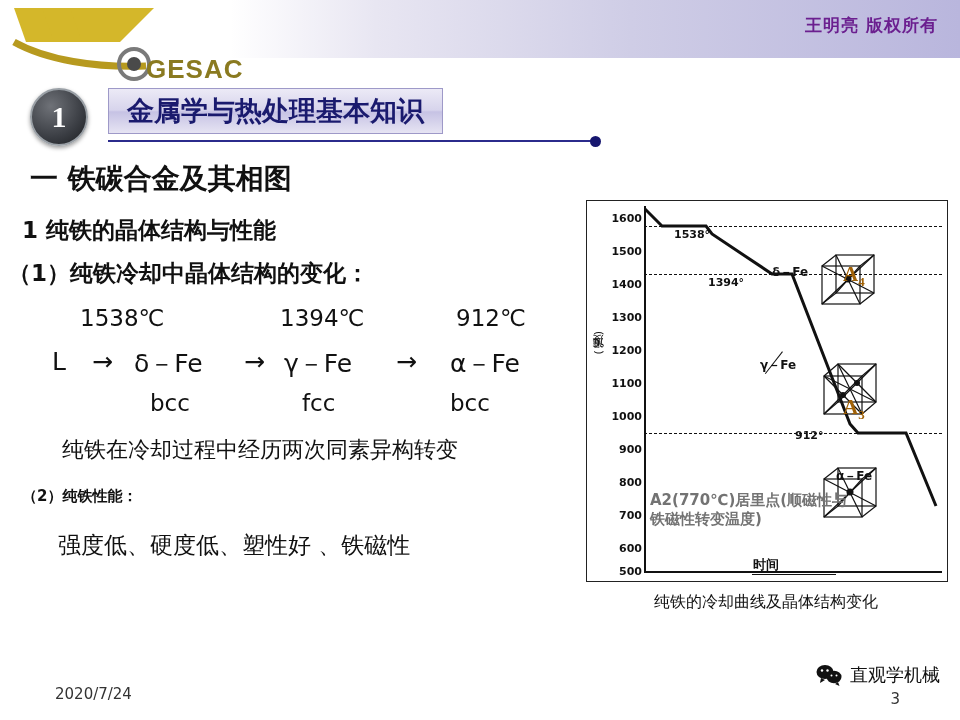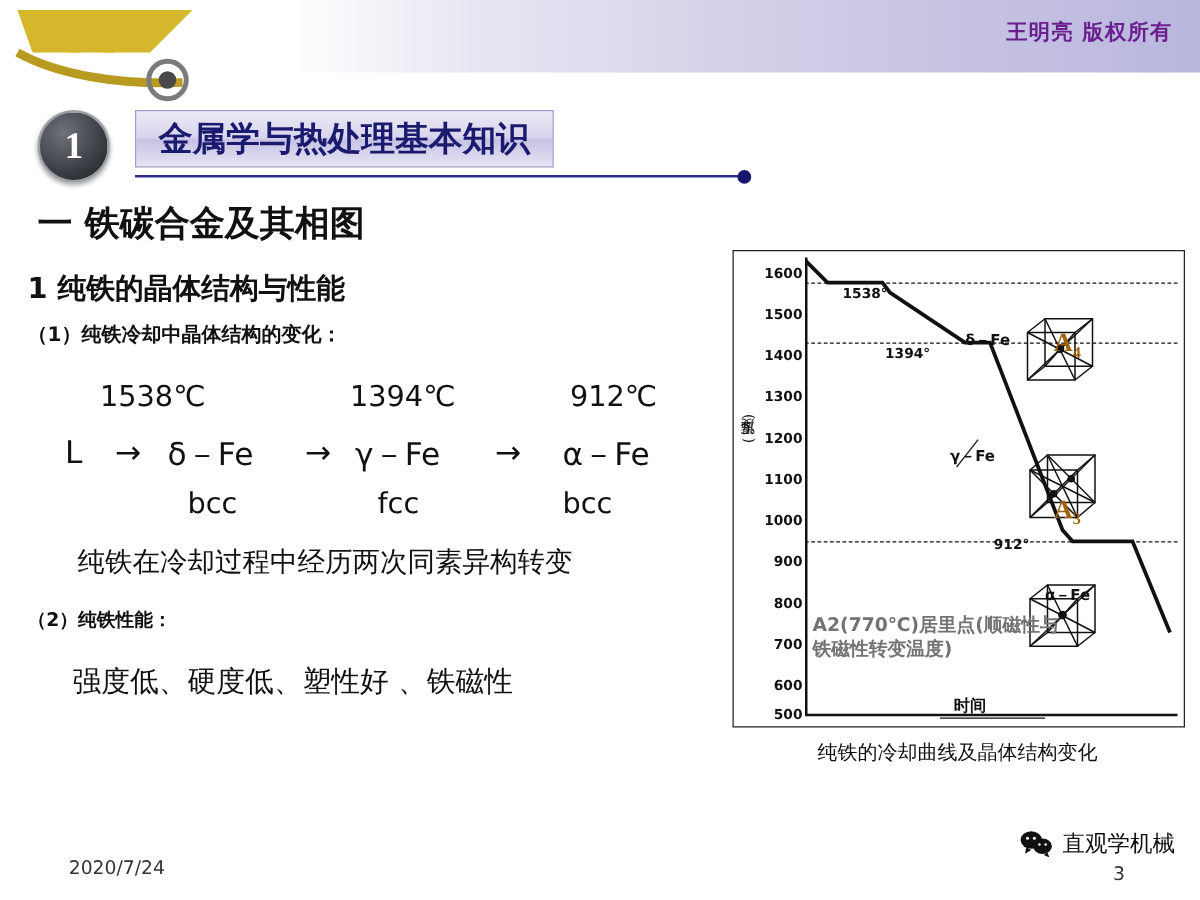--- a/index.html
+++ b/index.html
@@ -25,39 +25,39 @@
   .title-box{position:absolute;left:108px;top:88px;height:44px;padding:0 18px;display:flex;align-items:center;
     background:linear-gradient(to bottom,#eceaf6 0%,#d7d4ec 48%,#c6c2e4 52%,#e6e4f3 100%);
     border:1px solid #9e99c8;}
   .title-box span{font-size:27px;font-weight:bold;color:#1a1a6e;font-family:Liberation Sans, sans-serif;}
   .title-rule{position:absolute;left:108px;top:140px;width:487px;height:0;border-top:2px solid #2b2b8c;}
   .title-dot{position:absolute;left:590px;top:136px;width:11px;height:11px;border-radius:50%;background:#16166f;}
 
   
   .h1{position:absolute;left:30px;top:160px;font-size:28px;color:#111;font-weight:bold;}
   .h2{position:absolute;left:22px;top:215px;font-size:23px;color:#111;font-weight:bold;}
-  .h3a{position:absolute;left:22px;top:258px;font-size:16px;color:#111;font-weight:bold;}
+  .h3a{position:absolute;left:8px;top:258px;font-size:23px;color:#111;font-weight:bold;}
   .temps{position:absolute;left:80px;top:305px;width:480px;font-size:23px;color:#111;}
   .temps span{position:absolute;}
   .chain{position:absolute;left:52px;top:347px;width:520px;font-size:25px;color:#111;}
   .chain span{position:absolute;}
   .struct{position:absolute;left:150px;top:390px;width:420px;font-size:23px;color:#111;}
   .struct span{position:absolute;}
   .note{position:absolute;left:62px;top:435px;font-size:22px;color:#111;}
   .h3b{position:absolute;left:22px;top:487px;font-size:15px;color:#111;font-weight:bold;}
   .props{position:absolute;left:58px;top:530px;font-size:23px;color:#111;}
 
   
   .figure{position:absolute;left:586px;top:200px;width:360px;height:380px;background:#fff;border:1px solid #222;}
   .fig-caption{position:absolute;left:586px;top:592px;width:360px;text-align:center;font-size:16px;color:#111;}
 
   .ylabel{position:absolute;left:592px;top:330px;width:16px;font-size:11px;color:#111;
     writing-mode:vertical-rl;transform:rotate(180deg);letter-spacing:1px;}
   .ytick{position:absolute;left:608px;width:34px;text-align:right;font-size:11px;color:#111;font-weight:bold;}
-  .xlabel{position:absolute;left:586px;top:556px;width:360px;text-align:center;font-size:13px;color:#111;font-weight:bold;padding-left:10px;}
+  .xlabel{position:absolute;left:586px;top:556px;width:360px;text-align:center;font-size:13px;color:#111;font-weight:bold;}
   .xrule{position:absolute;left:752px;top:574px;width:84px;border-top:1px solid #111;}
   .axis-v{position:absolute;left:644px;top:206px;width:0;height:366px;border-left:2px solid #111;}
   .axis-h{position:absolute;left:644px;top:571px;width:298px;height:0;border-top:2px solid #111;}
 
   .dash{position:absolute;height:0;border-top:1px dashed #111;}
   .curve{position:absolute;left:644px;top:206px;width:300px;height:366px;}
 
   .lbl{position:absolute;font-size:11px;color:#111;font-weight:bold;}
   .bigA{position:absolute;font-size:21px;color:#a16207;font-weight:bold;font-family:"Liberation Serif",serif;margin-left:48px;}
   .bigA sub{font-size:13px;}
@@ -77,20 +77,21 @@
 
 <div class="logo-wrap">
   <svg width="240" height="80" viewBox="0 0 240 80">
     <path d="M8 6 L92 6 L58 40 L20 40 Z" fill="#d4b72a"></path>
     <path d="M36 6 L120 6 L86 40 L48 40 Z" fill="#d4b72a"></path>
     <path d="M64 6 L148 6 L114 40 L76 40 Z" fill="#d4b72a"></path>
     <path d="M8 40 C40 58, 90 66, 140 64" stroke="#b79a1f" stroke-width="7" fill="none"></path>
     <circle cx="128" cy="62" r="15" fill="none" stroke="#7a7a7a" stroke-width="4"></circle>
     <circle cx="128" cy="62" r="7" fill="#4a4a4a"></circle>
   </svg>
+  <div class="gesac-text">GESAC</div>
 </div>
 
 <div class="num-badge">
   <span>1</span>
 </div>
 <div class="title-box">
   <span>金属学与热处理基本知识</span>
 </div>
 <div class="title-rule"></div>
 <div class="title-dot"></div>

